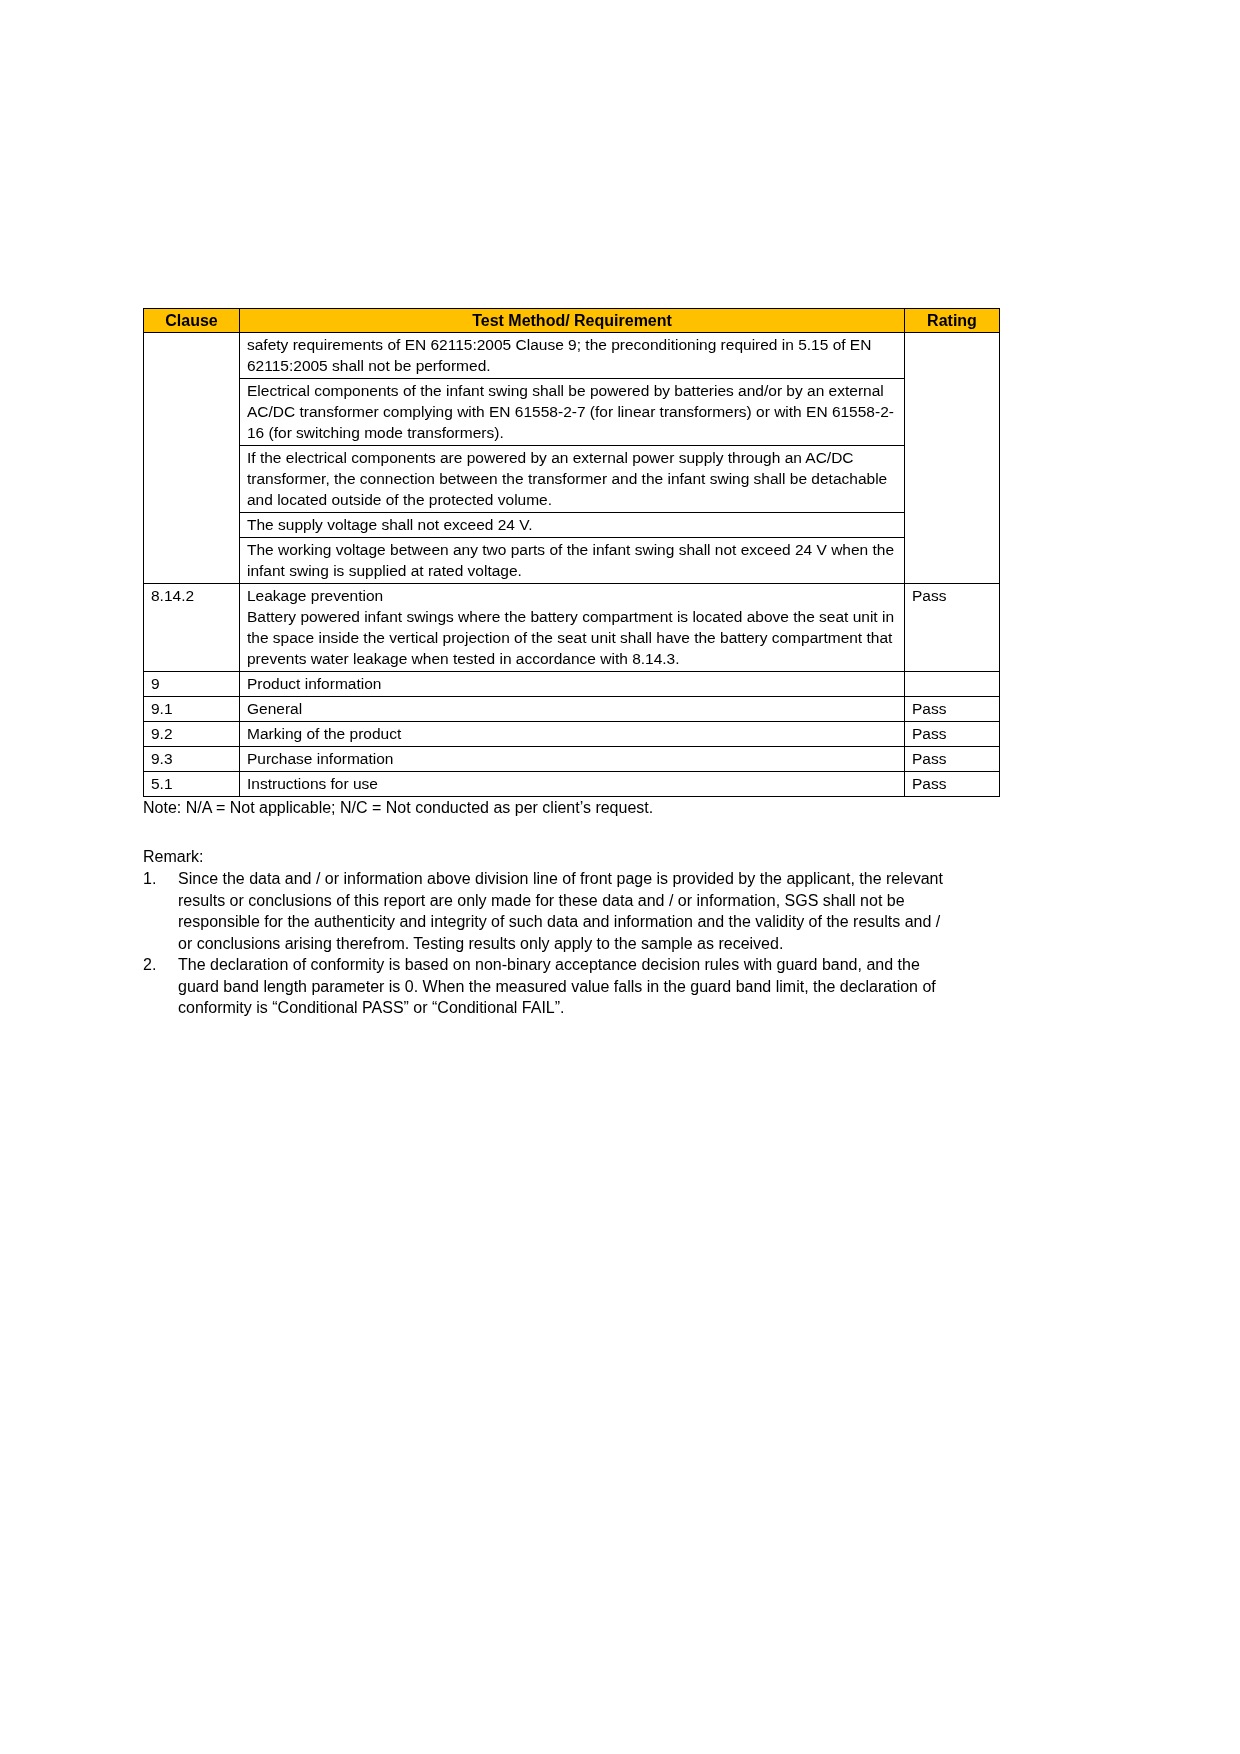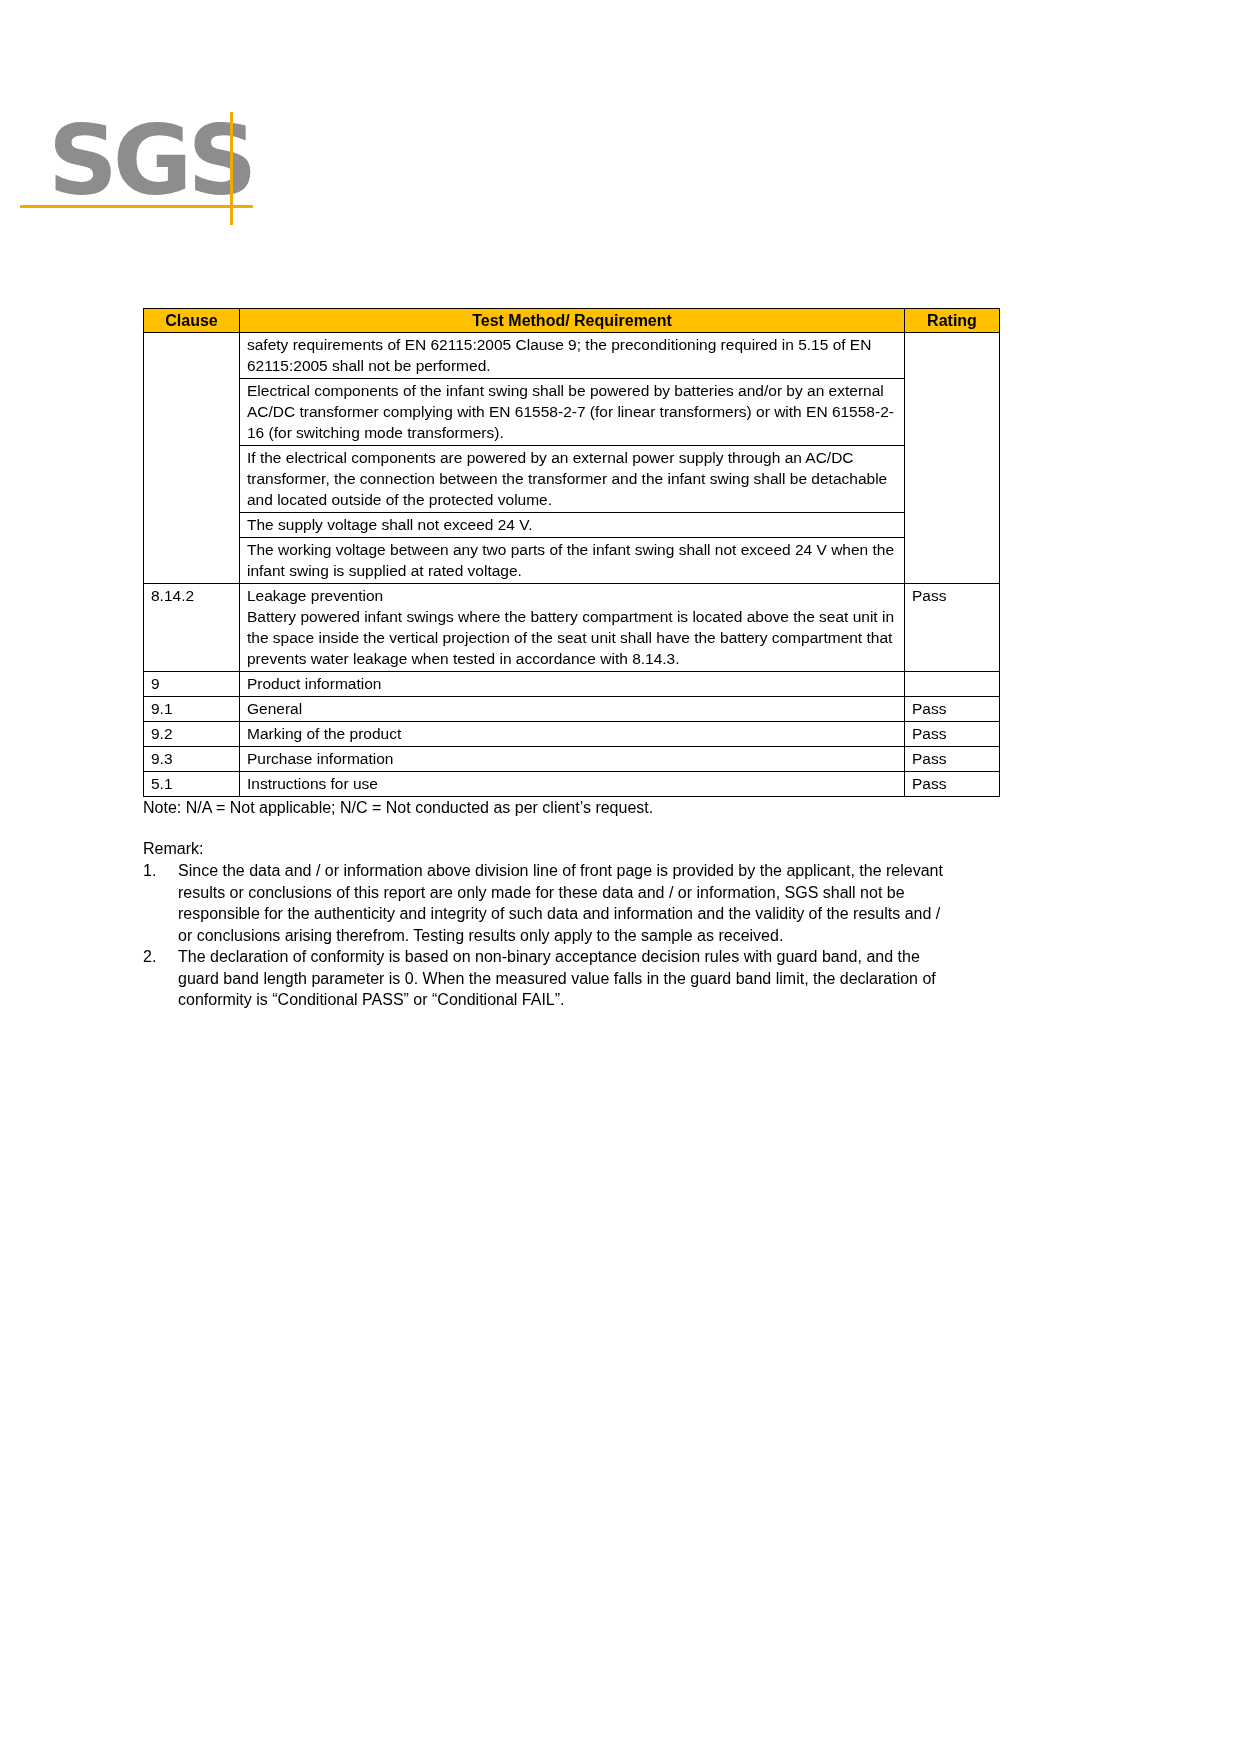--- a/index.html
+++ b/index.html
@@ -82,36 +82,31 @@
   td.clause-mid { vertical-align: middle; }
   td.rating { text-align: center; }
   td.rating-mid { vertical-align: middle; }
   .req-title { font-weight: normal; }
 
   .note {
     font-size: 16px;
     line-height: 21.5px;
   }
 
-  .remark { margin-top: 19px; font-size: 16px; line-height: 21.5px; }
+  .remark { margin-top: 27px; font-size: 16px; line-height: 21.5px; }
   .remark-label { margin-bottom: 1px; }
   .remark-item { display: flex; margin-top: 0px; }
   .remark-num { width: 35px; flex-shrink: 0; }
   .remark-text { width: 778px; }
 </style>
 </head>
 <body>
 
 <div class="page">
 
-  <div class="logo">
-    <span class="logo-text">SGS</span>
-    <div class="logo-vline"></div>
-    <div class="logo-hline"></div>
-  </div>
 
 
   <div class="content">
 
     <table class="report">
       <colgroup>
         <col class="c-clause">
           <col class="c-req">
           <col class="c-rating">
       </colgroup>

